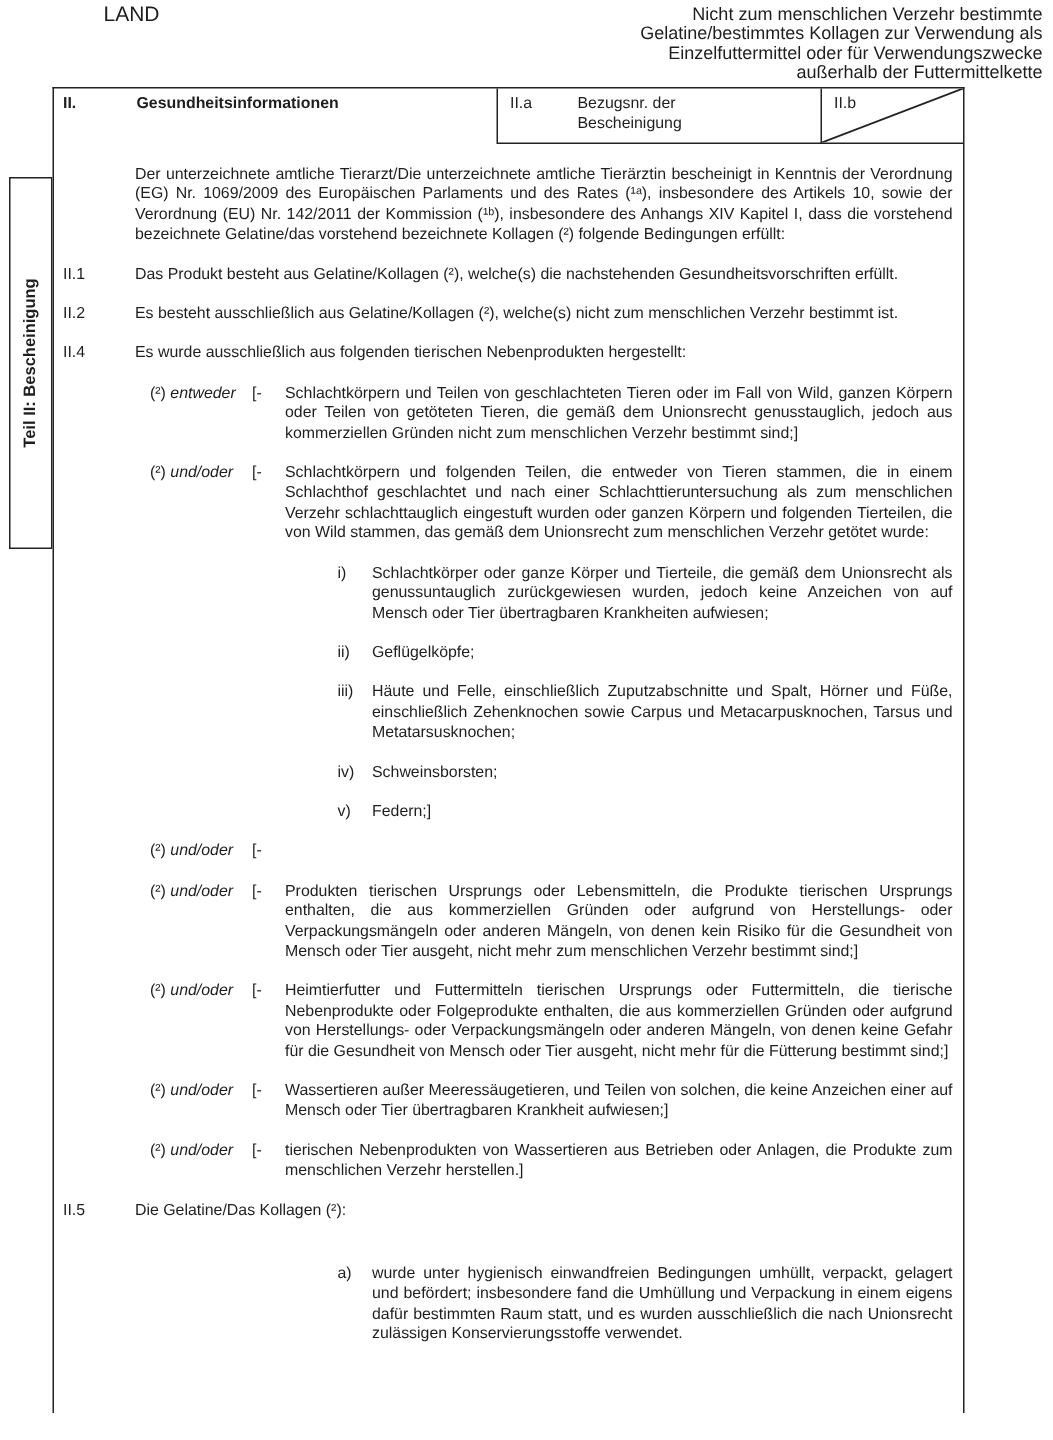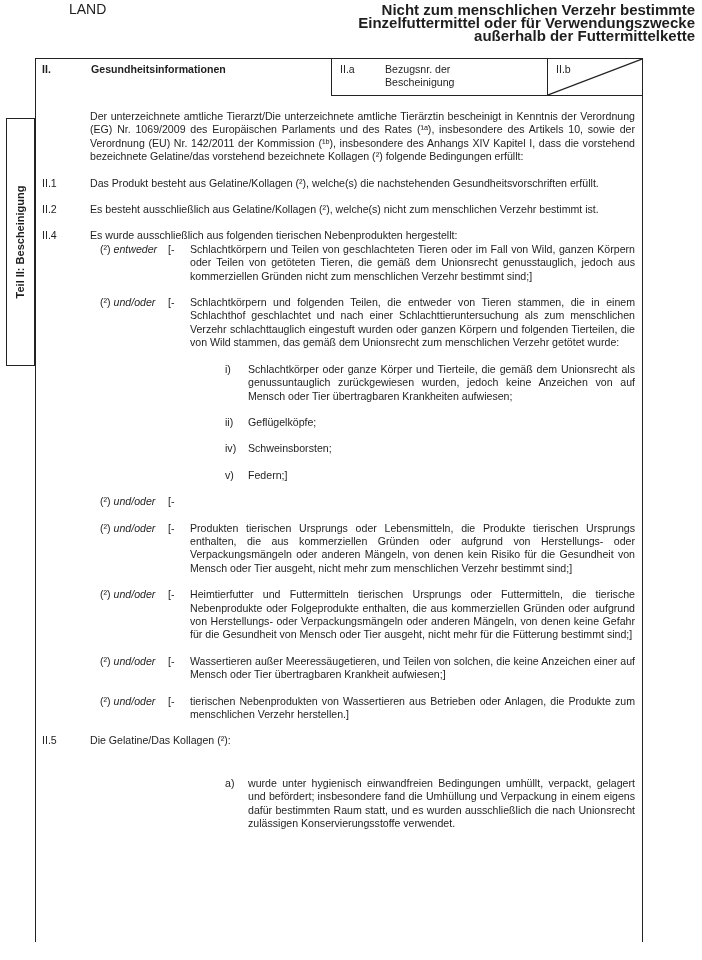--- a/index.html
+++ b/index.html
@@ -2,21 +2,21 @@
 <html><head>
 <meta charset="utf-8">
 <style>
   * { margin:0; padding:0; box-sizing:border-box; }
   html,body { width:702px; height:960px; background:#fff; overflow:hidden; }
   body { font-family:"Liberation Sans","DejaVu Sans",sans-serif; color:#1e1e1e;
          font-size:10.6px; line-height:13.4px; position:relative; }
 
   .land { position:absolute; left:40px; top:3px; font-weight:normal; font-size:14px;margin-left:29px; }
   .doc-title { position:absolute; top:3px; right:7px; text-align:right;
-               font-weight:bold; font-size:15px; line-height:13px; }
+               font-weight:normal; font-size:12px; line-height:13px; }
 
   .main { position:absolute; left:35px; top:58px; width:608px; height:884px;
           border-top:1.4px solid #222; border-left:1.4px solid #222; border-right:1.4px solid #222; }
 
   .hdr-row { display:flex; height:37px; }
   .hdr-c1 { width:296px; border-right:1.2px solid #222; padding:4px 0 0 6px; display:flex; }
   .hdr-no { width:49px; font-weight:bold; }
   .hdr-title { font-weight:bold; }
   .hdr-c2 { width:216px; border-right:1.2px solid #222; border-bottom:1.2px solid #222;
             padding:4px 0 0 8px; display:flex; }
@@ -46,20 +46,21 @@
   .alpha { margin-left:135px; }
   .aitem { display:grid; grid-template-columns:23px 1fr; margin-bottom:13px; }
 </style>
 </head>
 <body>
 
 <div class="land">LAND</div>
 
 <div class="doc-title">
   <div>Nicht zum menschlichen Verzehr bestimmte</div>
+  <div>Gelatine/bestimmtes Kollagen zur Verwendung als</div>
   <div>Einzelfuttermittel oder für Verwendungszwecke</div>
   <div>außerhalb der Futtermittelkette</div>
 </div>
 
 <div class="sidebar">
   <span>Teil II: Bescheinigung</span>
 </div>
 
 <div class="main">
 
@@ -97,41 +98,45 @@
 
     <div class="row">
       <span class="no">II.2</span>
       <div class="jt">Es besteht ausschließlich aus Gelatine/Kollagen (²), welche(s) nicht zum menschlichen Verzehr bestimmt ist.</div>
     </div>
 
 
     <div class="row">
       <span class="no">II.4</span>
       <div>
-        <div class="jt" style="">Es wurde ausschließlich aus folgenden tierischen Nebenprodukten hergestellt:</div>
+        <div class="jt" style="margin-bottom:13px;">Es wurde ausschließlich aus folgenden tierischen Nebenprodukten hergestellt:</div>
 
         <div class="opt">
           <span class="opt-marker"><span>(²)</span> <span class="word">entweder</span></span>
           <span>[-</span>
           <div class="jt">Schlachtkörpern und Teilen von geschlachteten Tieren oder im Fall von Wild, ganzen Körpern oder Teilen von getöteten Tieren, die gemäß dem Unionsrecht genusstauglich, jedoch aus kommerziellen Gründen nicht zum menschlichen Verzehr bestimmt sind;]</div>
         </div>
 
         <div class="opt">
           <span class="opt-marker"><span>(²)</span> <span class="word">und/oder</span></span>
           <span>[-</span>
           <div>
             <div class="jt">Schlachtkörpern und folgenden Teilen, die entweder von Tieren stammen, die in einem Schlachthof geschlachtet und nach einer Schlachttieruntersuchung als zum menschlichen Verzehr schlachttauglich eingestuft wurden oder ganzen Körpern und folgenden Tierteilen, die von Wild stammen, das gemäß dem Unionsrecht zum menschlichen Verzehr getötet wurde:</div>
             <div class="roman">
               <div class="ritem">
                 <span>i)</span>
                 <div class="jt">Schlachtkörper oder ganze Körper und Tierteile, die gemäß dem Unionsrecht als genussuntauglich zurückgewiesen wurden, jedoch keine Anzeichen von auf Mensch oder Tier übertragbaren Krankheiten aufwiesen;</div>
               </div>
               <div class="ritem">
                 <span>ii)</span>
                 <div>Geflügelköpfe;</div>
+              </div>
+              <div class="ritem">
+                <span>iii)</span>
+                <div class="jt">Häute und Felle, einschließlich Zuputzabschnitte und Spalt, Hörner und Füße, einschließlich Zehenknochen sowie Carpus und Metacarpusknochen, Tarsus und Metatarsusknochen;</div>
               </div>
               <div class="ritem">
                 <span>iv)</span>
                 <div>Schweinsborsten;</div>
               </div>
               <div class="ritem">
                 <span>v)</span>
                 <div>Federn;]</div>
               </div>
             </div>

